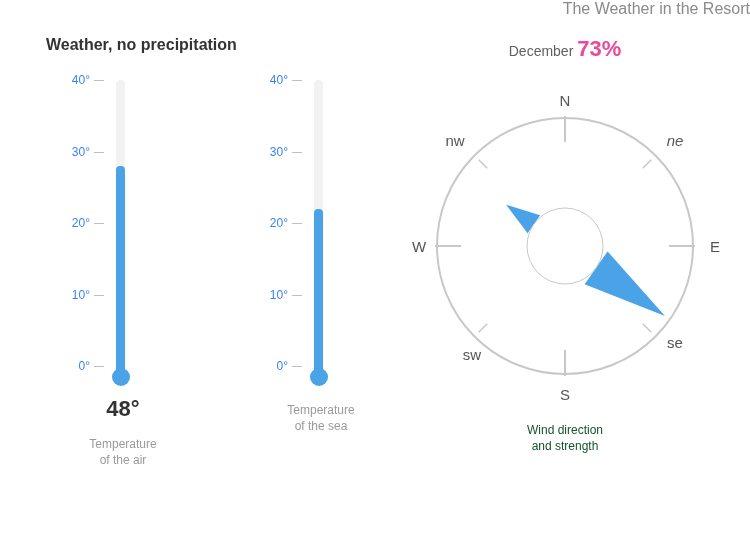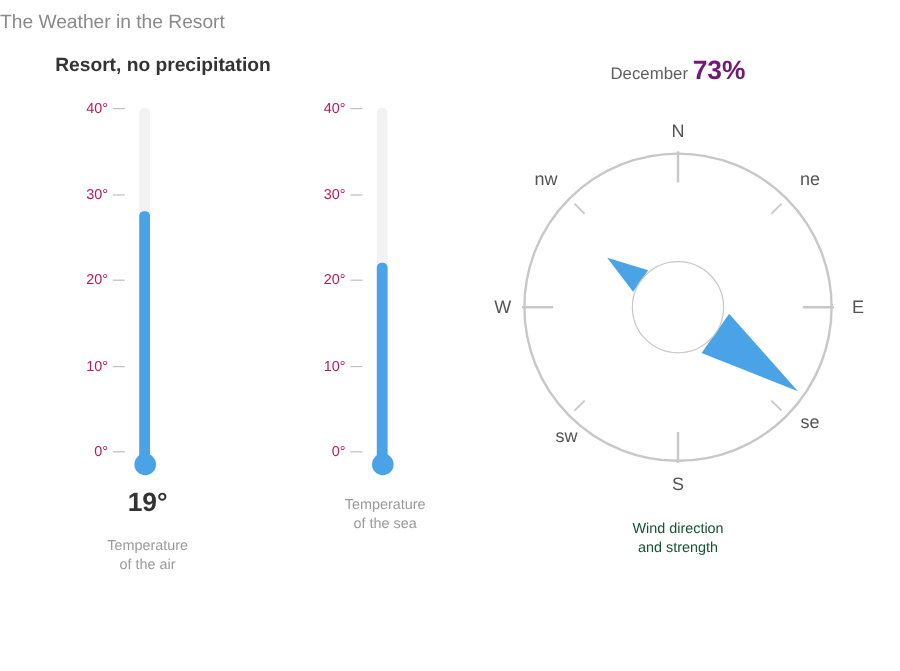--- a/index.html
+++ b/index.html
@@ -5,39 +5,39 @@
   * { box-sizing: border-box; }
   html, body { margin: 0; padding: 0; }
   body {
     width: 750px;
     height: 559px;
     font-family: Verdana, Geneva, sans-serif;
     background: #fff;
     color: #333;
     position: relative;
   }
-  .header { text-align: left; padding-top: 10px; }
+  .header { text-align: right; }
   .title { color: #8a8a8a; font-size: 16px; font-weight: 400; }
   .date  { color: #1e6bb8; font-size: 14px; font-weight: 400; margin-top: 2px; }
 
   .row { display: flex; align-items: flex-start; }
 
   .left-block { width: 380px; padding-left: 26px; padding-top: 18px; }
   .cond  { font-size: 16px; font-weight: 700; padding-left: 20px; }
 
   .thermos { display: flex; gap: 58px; margin-top: 14px; padding-left: 8px; }
   .thermo { width: 140px; }
   .thermo-graph { position: relative; width: 140px; height: 320px; }
 
   .scale-tick-line {
     position: absolute; left: 60px; width: 10px; height: 1px; background: #bfbfbf;
   }
   .scale-tick-lbl {
     position: absolute; left: 18px; width: 38px; text-align: right;
-    font-size: 12px; color: #be185d; transform: translateY(-50%);
+    font-size: 12px; color: #3b82f6; transform: translateY(-50%);
   }
   .tube-track {
     position: absolute; left: 82px; width: 9px;
     background: #f2f2f2; border-radius: 4px;
   }
   .tube-fill {
     position: absolute; left: 82px; width: 9px;
     background: #4aa3e6; border-radius: 4px 4px 0 0;
   }
   .bulb {
@@ -48,21 +48,21 @@
     font-size: 22px; font-weight: 700; text-align: center; margin-top: 8px;
     padding-left: 38px;
   }
   .thermo-lbl {
     font-size: 12px; color: #9a9a9a; text-align: center; margin-top: 14px;
     padding-left: 38px; line-height: 1.35;
   }
 
   .right-block { flex: 1; padding-top: 18px; }
   .humid { text-align: center; font-size: 14px; color: #5f5f5f; }
-  .humid b { font-size: 22px; font-weight: 700; color: #701a75; }
+  .humid b { font-size: 22px; font-weight: 700; color: #ec4899; }
   .compass-wrap { width: 340px; height: 340px; position: relative; margin: 14px auto 0 auto; }
   .compass-wrap svg { display: block; }
   .center-pill {
     position: absolute; left: 50%; top: 50%; transform: translate(-50%,-50%);
     width: 62px; height: 62px; border-radius: 50%;
     background: #fff; border: 1px solid #cfcfcf;
     display: flex; flex-direction: column; align-items: center; justify-content: center;
     font-size: 12px; color: #222;
   }
   .center-pill .deg { font-weight: 700; font-size: 13px; }
@@ -78,39 +78,39 @@
 </head>
 <body>
 
 <div class="header">
   <div class="title">The Weather in the Resort</div>
 </div>
 
 <div class="row">
 
   <div class="left-block">
-    <div class="cond">Resort, no precipitation</div>
+    <div class="cond">Weather, no precipitation</div>
     <div class="thermos">
       <div class="thermo">
         <div class="thermo-graph" id="thermo-air-graph">
             <div class="scale-tick-line" style="top: 298px;"></div>
             <div class="scale-tick-lbl" style="top: 298px;">0°</div>
             <div class="scale-tick-line" style="top: 226.5px;"></div>
             <div class="scale-tick-lbl" style="top: 226.5px;">10°</div>
             <div class="scale-tick-line" style="top: 155px;"></div>
             <div class="scale-tick-lbl" style="top: 155px;">20°</div>
             <div class="scale-tick-line" style="top: 83.5px;"></div>
             <div class="scale-tick-lbl" style="top: 83.5px;">30°</div>
             <div class="scale-tick-line" style="top: 12px;"></div>
             <div class="scale-tick-lbl" style="top: 12px;">40°</div>
             <div class="tube-track" style="top: 12px; height: 294px;"></div>
             <div class="tube-fill" style="top: 97.8px; height: 208.2px;"></div>
             <div class="bulb" style="left: 77.5px; top: 300px;"></div>
           </div>
-        <div class="thermo-val">19°</div>
+        <div class="thermo-val">48°</div>
         <div class="thermo-lbl">
           <span>Temperature</span><br>
           <span>of the air</span>
         </div>
       </div>
       <div class="thermo">
         <div class="thermo-graph" id="thermo-sea-graph">
             <div class="scale-tick-line" style="top: 298px;"></div>
             <div class="scale-tick-lbl" style="top: 298px;">0°</div>
             <div class="scale-tick-line" style="top: 226.5px;"></div>
@@ -150,21 +150,21 @@
           <line x1="92.21825406947978" y1="247.78174593052023" x2="83.73297269524122" y2="256.2670273047588" stroke="#c8c8c8" stroke-width="1.5"></line>
           <line x1="66" y1="170" x2="40" y2="170.00000000000003" stroke="#c8c8c8" stroke-width="2"></line>
           <line x1="92.21825406947976" y1="92.21825406947978" x2="83.73297269524119" y2="83.73297269524122" stroke="#c8c8c8" stroke-width="1.5"></line>
           <path d="M 269.936549403257 239.9763252348276 L 189.65624895596076 208.1789454671196 L 212.59930641000258 175.4128636955599 Z" fill="#4aa3e6"></path>
           <path d="M 111.02105281119258 128.7024965827247 L 145.1815631168798 139.19342293148134 L 132.5628815171568 157.21476790583915 Z" fill="#4aa3e6"></path>
           <circle cx="170" cy="170" r="38" fill="#fff" stroke="#c8c8c8" stroke-width="1"></circle>
         </svg>
 
 
       <div class="dir-lbl dir-main" style="left:170px; top:24px;">N</div>
-      <div class="dir-lbl" style="left:280px; top:64px;">ne</div>
+      <div class="dir-lbl" style="left:280px; top:64px;font-style:italic;">ne</div>
       <div class="dir-lbl dir-main" style="left:320px; top:170px;">E</div>
       <div class="dir-lbl" style="left:280px; top:266px;">se</div>
       <div class="dir-lbl dir-main" style="left:170px; top:318px;">S</div>
       <div class="dir-lbl" style="left:77px;  top:278px;">sw</div>
       <div class="dir-lbl dir-main" style="left:24px;  top:170px;">W</div>
       <div class="dir-lbl" style="left:60px;  top:64px;">nw</div>
     </div>
 
     <div class="wind-caption">
       <span>Wind direction</span><br>

